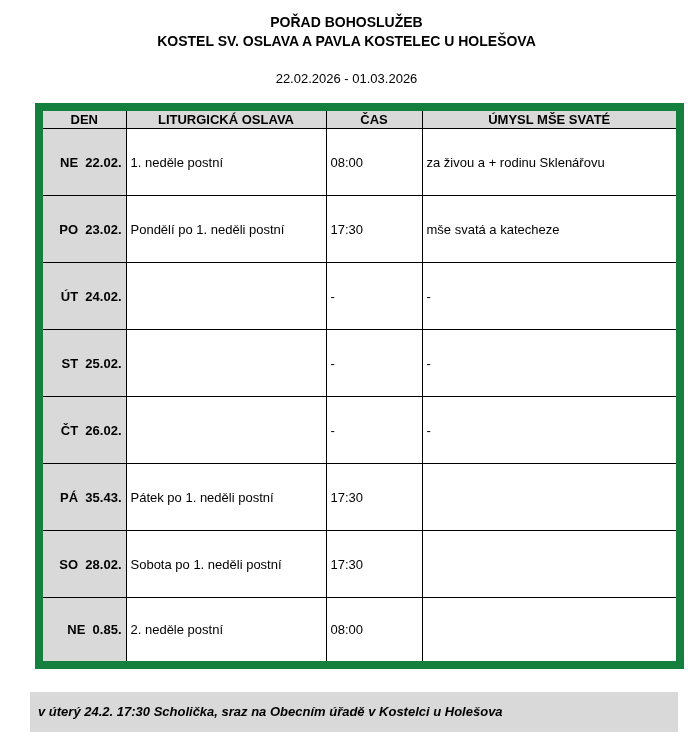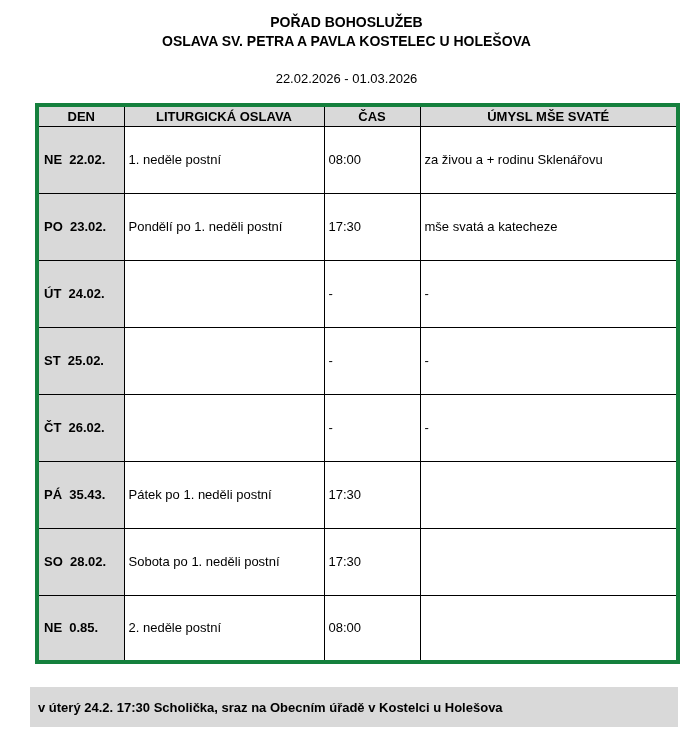--- a/index.html
+++ b/index.html
@@ -32,21 +32,21 @@
     font-size: 13px;
     font-weight: normal;
     line-height: 18px;
     margin-top: 19px;
   }
   table.schedule {
     border-collapse: collapse;
     table-layout: fixed;
     width: 641px;
     margin: 15px 0 0 35px;
-    border: 4px solid #15803d;
+    border: 8px solid #15803d;
   }
   table.schedule th {
     background: #d9d9d9;
     border: 1px solid #000000;
     font-size: 13px;
     font-weight: bold;
     height: 21px;
     padding: 1px 2px;
     text-align: center;
   }
@@ -54,44 +54,45 @@
     border: 1px solid #000000;
     font-size: 13px;
     height: 67px;
     vertical-align: middle;
     padding: 2px 4px;
     overflow: hidden;
   }
   table.schedule td.den {
     background: #d9d9d9;
     font-weight: bold;
-    text-align: left;
+    text-align: right;
     padding-left: 5px;
     white-space: pre;
   }
   .footer-note {
     margin: 23px 0 0 30px;
     width: 648px;
     height: 40px;
     background: #d9d9d9;
     display: flex;
     align-items: center;
     padding-left: 8px;
     font-size: 13px;
     font-weight: bold;
+    font-style: italic;
   }
 </style>
 </head>
 <body>
 
 <div class="page">
 
   <div class="titles">
     <div class="title-line">POŘAD BOHOSLUŽEB</div>
-    <div class="title-line">OSLAVA SV. PETRA A PAVLA KOSTELEC U HOLEŠOVA</div>
+    <div class="title-line">KOSTEL SV. OSLAVA A PAVLA KOSTELEC U HOLEŠOVA</div>
     <div class="date-line">22.02.2026 - 01.03.2026</div>
   </div>
 
   <table class="schedule">
     <colgroup>
       <col style="width:87px">
       <col style="width:200px">
       <col style="width:96px">
       <col style="width:258px">
     </colgroup>

